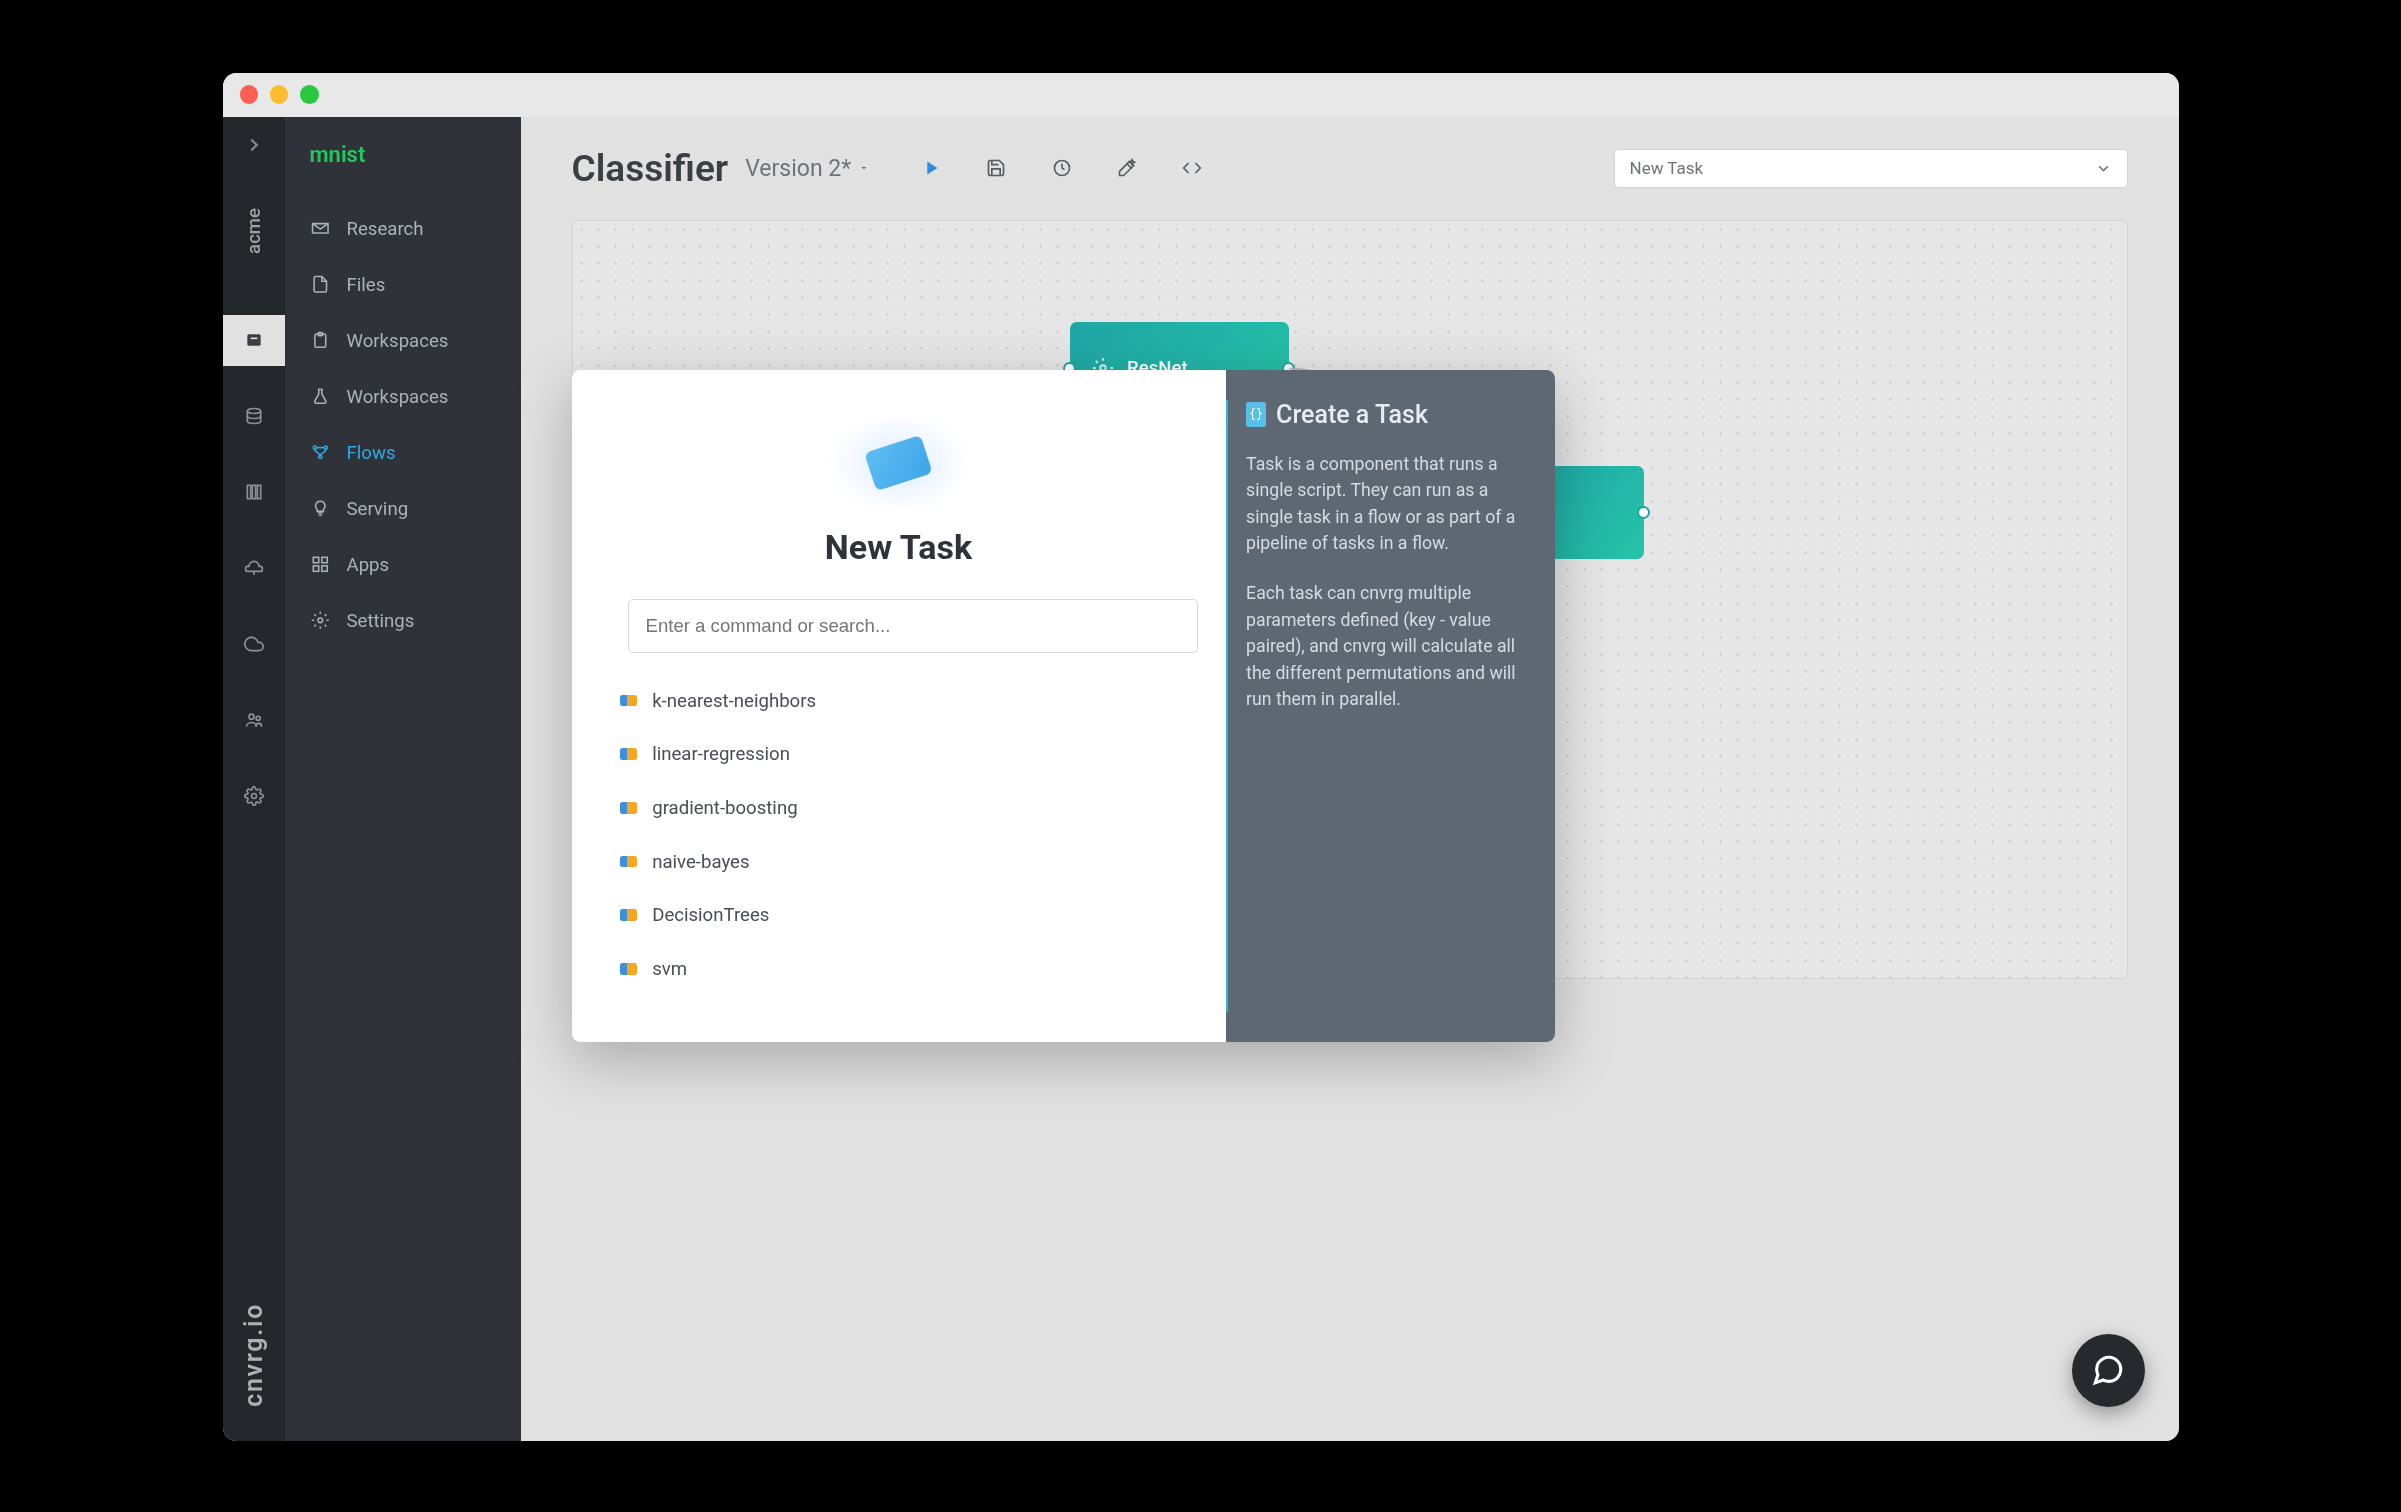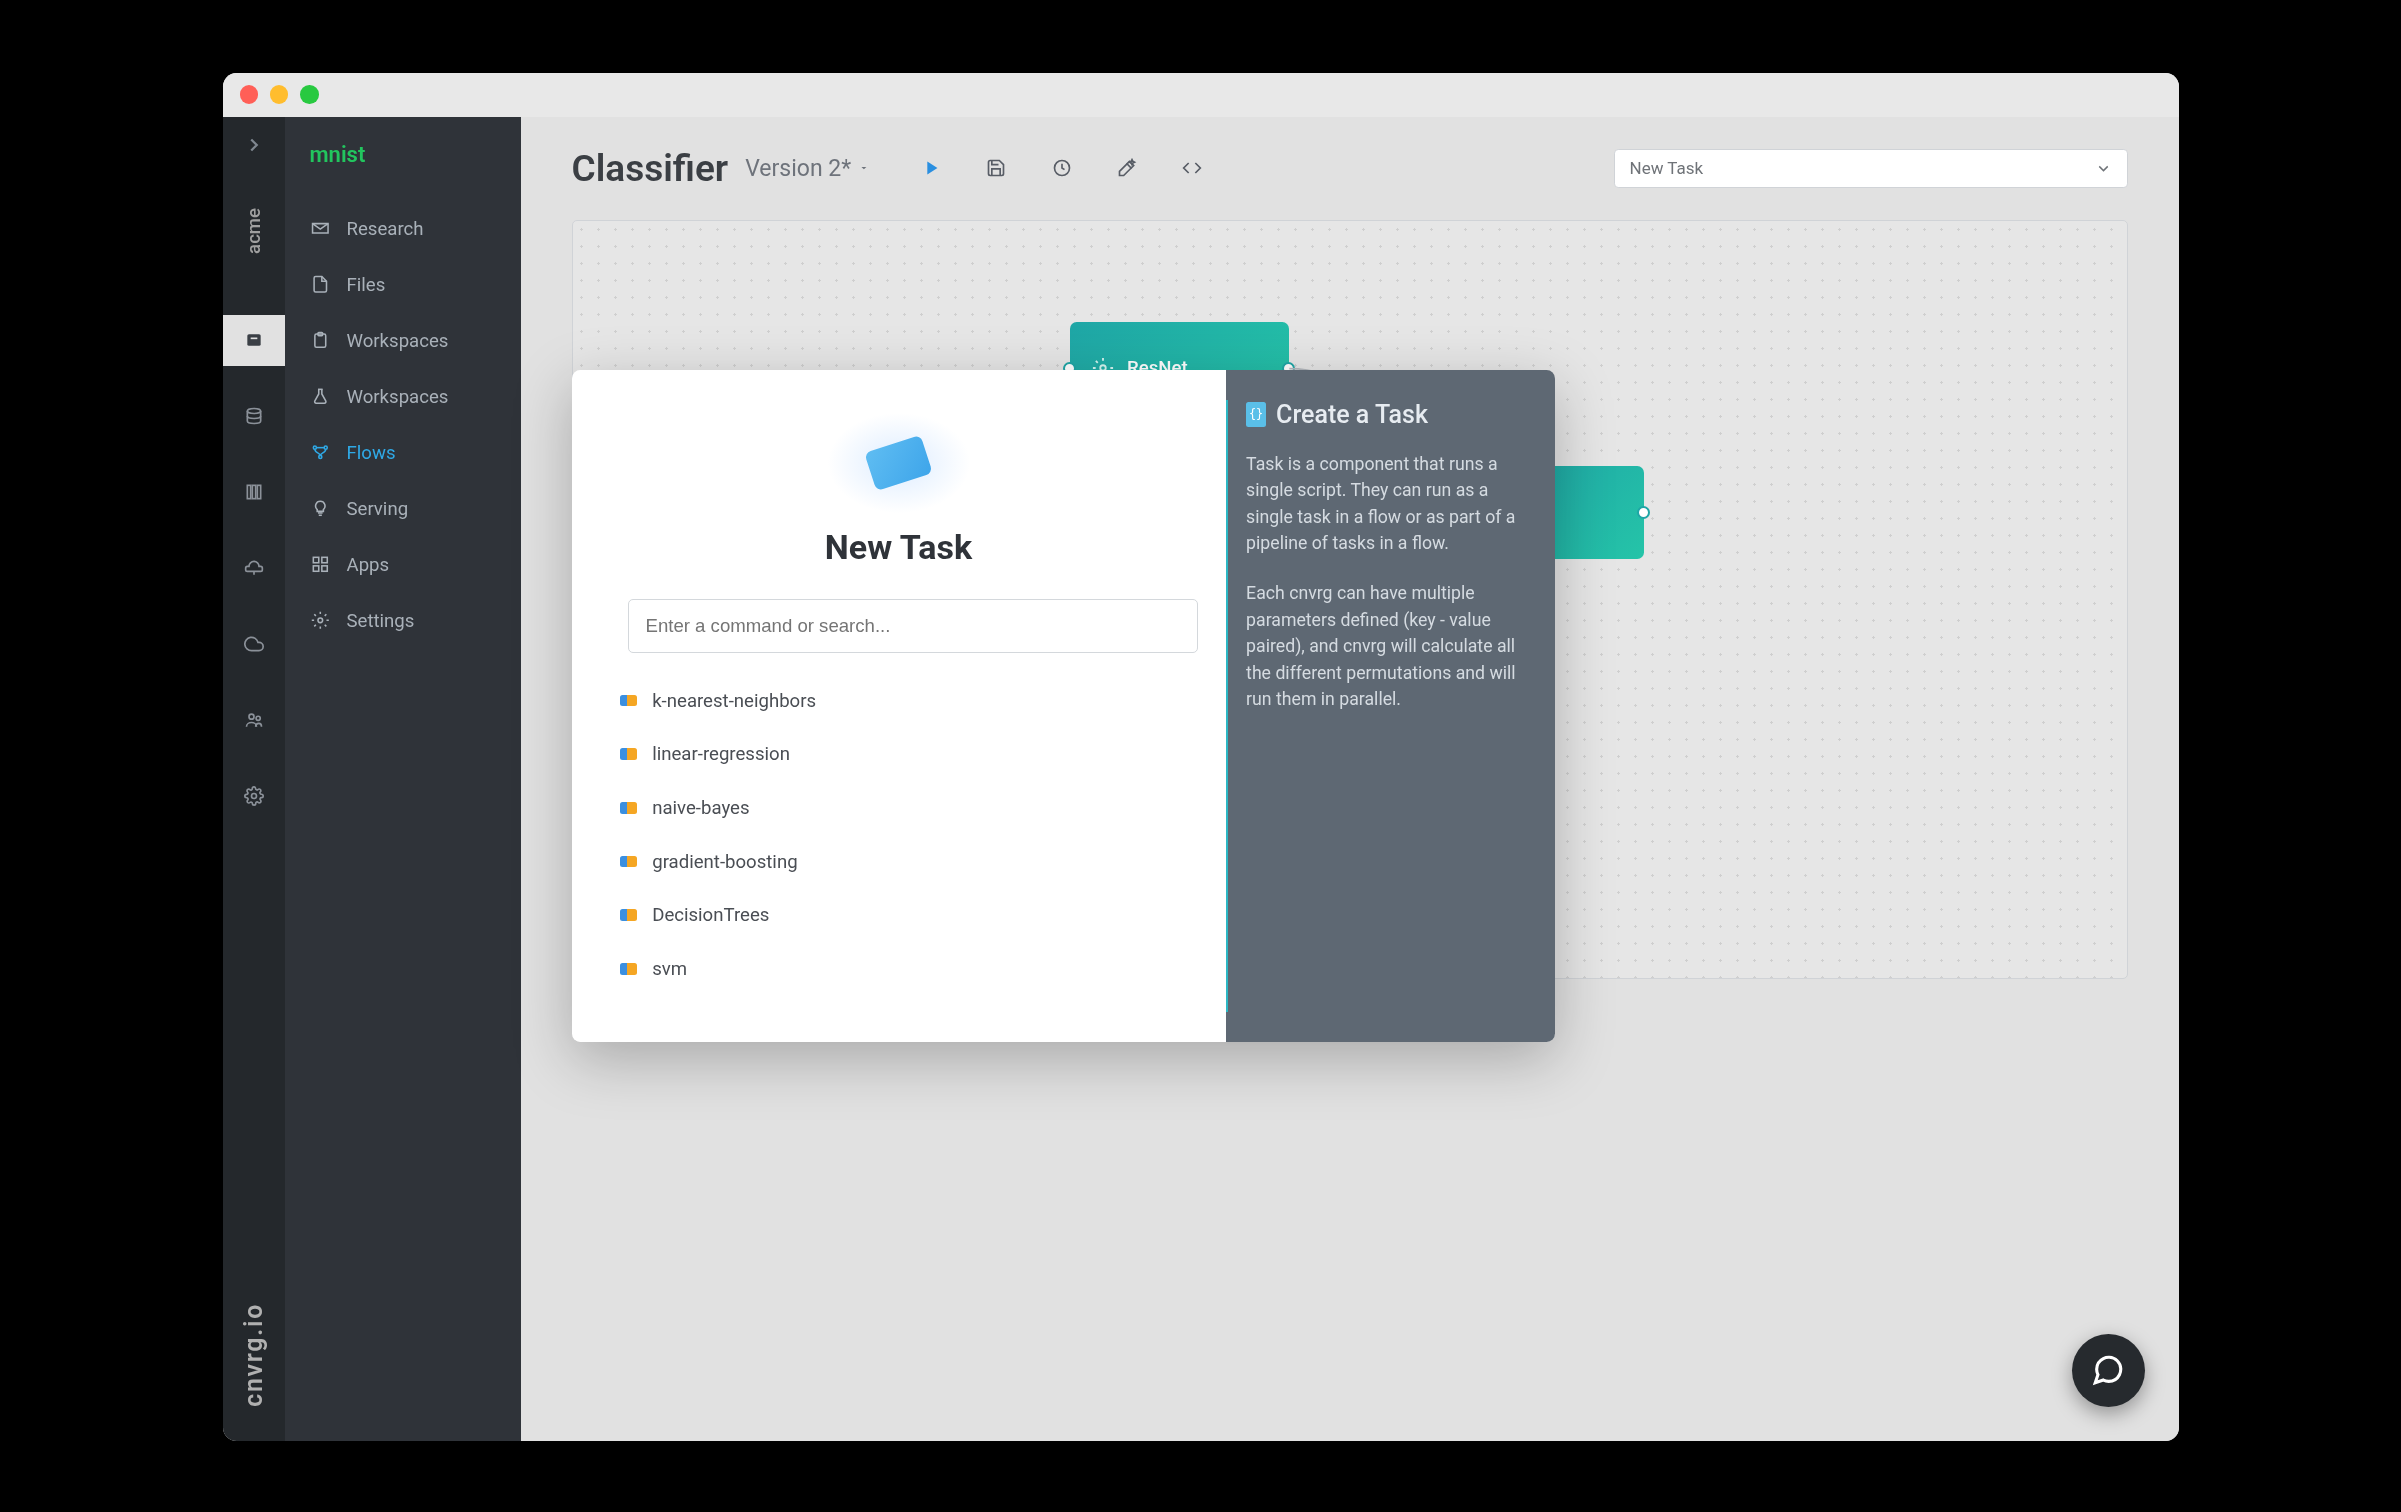--- a/index.html
+++ b/index.html
@@ -552,44 +552,44 @@
               <div class="task-item">
                 <span class="task-item-icon"></span>
                 <span>k-nearest-neighbors</span>
               </div>
               <div class="task-item">
                 <span class="task-item-icon"></span>
                 <span>linear-regression</span>
               </div>
               <div class="task-item">
                 <span class="task-item-icon"></span>
-                <span>naive-bayes</span>
+                <span>gradient-boosting</span>
               </div>
               <div class="task-item">
                 <span class="task-item-icon"></span>
-                <span>gradient-boosting</span>
+                <span>naive-bayes</span>
               </div>
               <div class="task-item">
                 <span class="task-item-icon"></span>
                 <span>DecisionTrees</span>
               </div>
               <div class="task-item">
                 <span class="task-item-icon"></span>
                 <span>svm</span>
               </div>
             </div>
           </div>
           <div class="modal-right">
             <div class="modal-right-inner">
               <div class="modal-right-title">
                 <span class="modal-right-file-icon">{}</span>
                 <span>Create a Task</span>
               </div>
               <div class="modal-right-text">Task is a component that runs a single script. They can run as a single task in a flow or as part of a pipeline of tasks in a flow.</div>
-              <div class="modal-right-text">Each cnvrg can have multiple parameters defined (key - value paired), and cnvrg will calculate all the different permutations and will run them in parallel.</div>
+              <div class="modal-right-text">Each task can cnvrg multiple parameters defined (key - value paired), and cnvrg will calculate all the different permutations and will run them in parallel.</div>
             </div>
           </div>
         </div>
       </div>
 
       <div class="chat-bubble">
         <svg width="34" height="34" viewBox="0 0 24 24" fill="none" stroke="currentColor" stroke-width="2.2">
             <path d="M21 11.5a8.38 8.38 0 0 1-.9 3.8 8.5 8.5 0 0 1-7.6 4.7 8.38 8.38 0 0 1-3.8-.9L3 21l1.9-5.7a8.38 8.38 0 0 1-.9-3.8 8.5 8.5 0 0 1 4.7-7.6 8.38 8.38 0 0 1 3.8-.9h.5a8.48 8.48 0 0 1 8 8v.5z"></path>
           </svg>
       </div>

